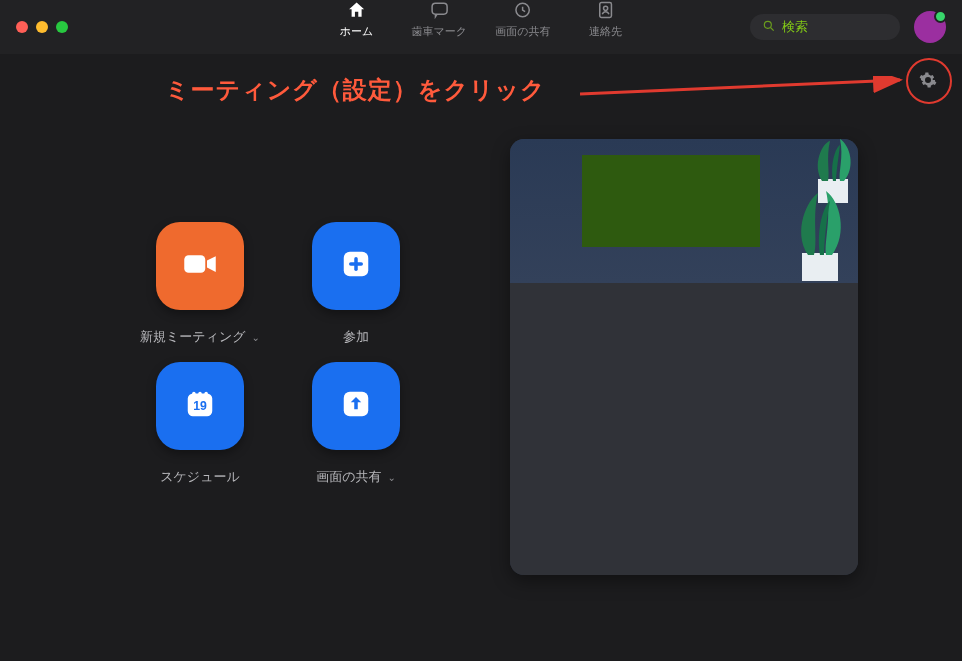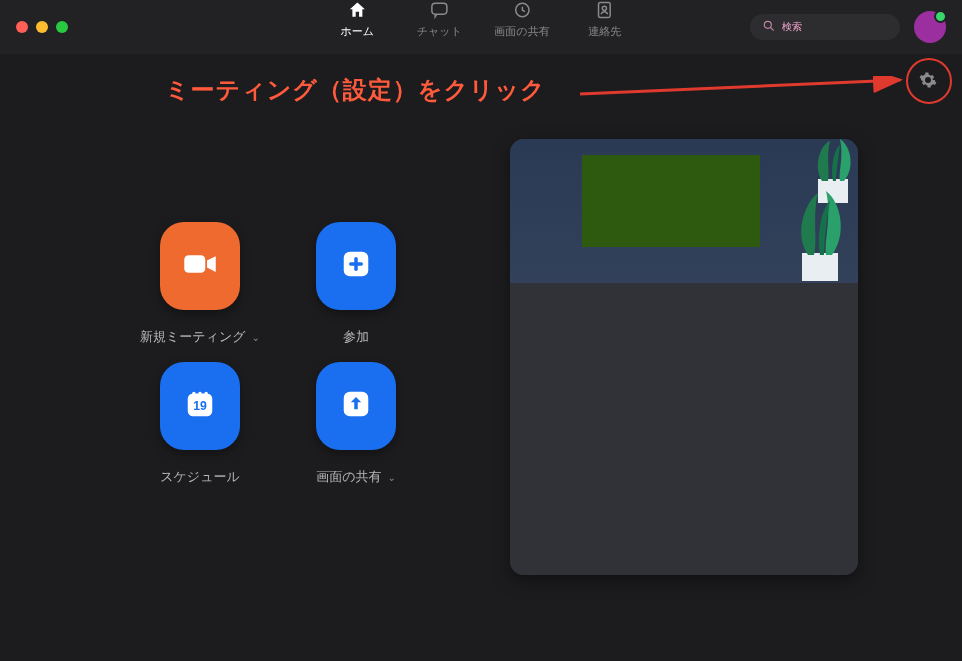--- a/index.html
+++ b/index.html
@@ -56,22 +56,22 @@
   }
   .search-box {
     display: flex;
     align-items: center;
     gap: 6px;
     background: #2d2d30;
     border-radius: 14px;
     padding: 4px 12px;
     width: 150px;
     height: 26px;
-    color: #f9a8d4;
-    font-size: 10px;
+    color: #84cc16;
+    font-size: 13px;
   }
   .search-box svg { width: 14px; height: 14px; opacity: .7; }
   .avatar {
     width: 32px; height: 32px; border-radius: 50%;
     background: #9b2fa0; position: relative;
   }
   .avatar::after {
     content: ""; position: absolute; top: -1px; right: -1px;
     width: 9px; height: 9px; border-radius: 50%;
     background: #38d66b; border: 2px solid #222224;
@@ -125,21 +125,21 @@
     grid-auto-rows: auto;
     column-gap: 30px;
     row-gap: 55px;
     gap: 16px;
   }
   .action {
     display:flex;flex-direction:column;align-items:center;gap:18px;
     cursor:pointer;
   }
   .tile {
-    width: 80px; height: 88px; border-radius: 24px;
+    width: 88px; height: 88px; border-radius: 24px;
     display:flex;align-items:center;justify-content:center;
     box-shadow: 0 4px 10px rgba(0,0,0,.35);
   }
   .tile.orange { background: #ef6a2e; }
   .tile.blue { background: #1a6ff0; }
   .tile svg { width: 42px; height: 42px; fill:#fff; }
   .action-label {
     font-size: 13px; color: #b8b8bc;
     display:flex;align-items:center;gap:6px;
   }
@@ -193,21 +193,21 @@
       </span>
       <span>ホーム</span>
     </div>
     <div class="nav-tab">
       <span>
         <svg viewBox="0 0 24 24" fill="none" stroke="currentColor" stroke-width="1.8">
             <rect x="3" y="4" width="18" height="13" rx="4"></rect>
             <path d="M9 17l-2 3v-3"></path>
           </svg>
       </span>
-      <span>チャット</span>
+      <span>歯車マーク</span>
     </div>
     <div class="nav-tab">
       <span>
         <svg viewBox="0 0 24 24" fill="none" stroke="currentColor" stroke-width="1.8">
             <circle cx="12" cy="12" r="8"></circle>
             <path d="M12 8v4l3 2"></path>
           </svg>
       </span>
       <span>画面の共有</span>
     </div>

